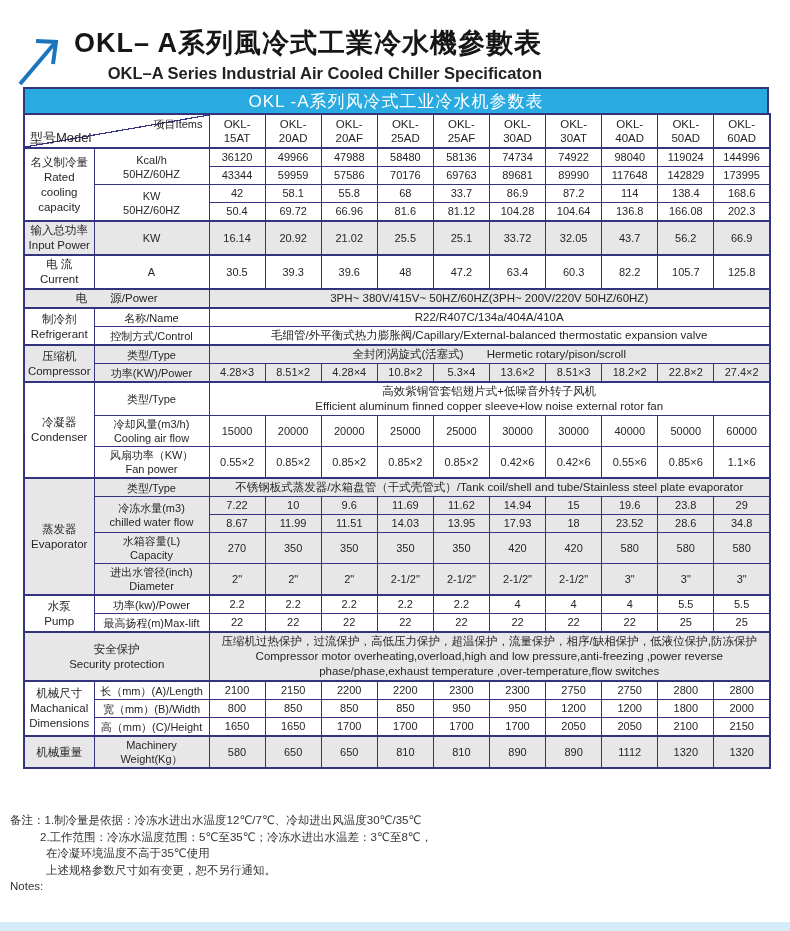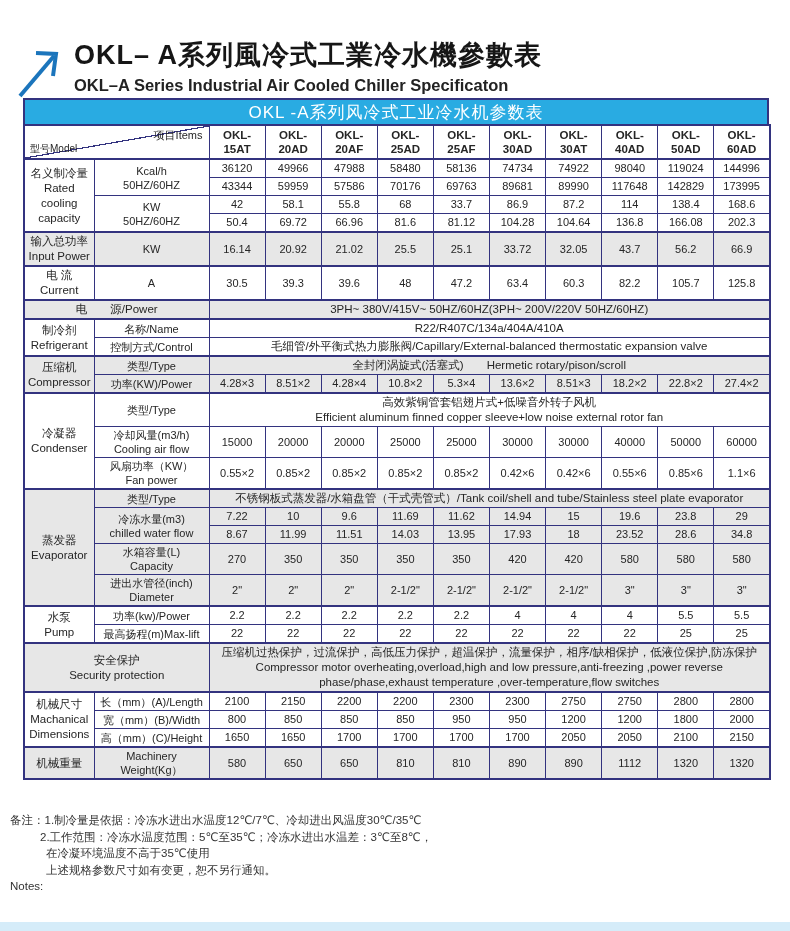--- a/index.html
+++ b/index.html
@@ -3,49 +3,49 @@
 <meta charset="utf-8">
 <style>
   * { margin:0; padding:0; box-sizing:border-box; }
   html,body { background:#ffffff; }
   .page {
     position:relative; width:790px; height:931px; margin:0 auto;
     background:#ffffff; overflow:hidden;
     font-family:"Liberation Sans","DejaVu Sans",sans-serif; color:#1f1f1f;
   }
   
-  .hdr { position:absolute; left:14px; top:38px; display:flex; align-items:flex-start; }
+  .hdr { position:absolute; left:14px; top:26px; display:flex; align-items:flex-start;text-align:right; }
   .arrow { width:52px; height:58px; margin-top:6px; flex:0 0 auto; }
   .titles { margin-left:8px; }
   .title-cn { font-size:27px; font-weight:700; letter-spacing:1px; color:#161616; line-height:34px; }
   .title-en { font-size:16.5px; font-weight:700; color:#222; line-height:22px; margin-top:2px; }
   
-  .tblwrap { position:absolute; left:23px; top:98px; width:746px; }
+  .tblwrap { position:absolute; left:23px; top:87px; width:746px; }
   .tbar {
     background:#29abe2; color:#ffffff; text-align:center;
     font-size:17px; font-weight:500; line-height:26px; height:26px;
     border:2px solid #33337f; border-bottom:none; letter-spacing:1px;
   }
   table { border-collapse:collapse; table-layout:fixed; width:746px; background:#fff; }
   col.c1 { width:70px; } col.c2 { width:115px; } col.cd { width:56.1px; }
   td {
     border:1px solid #33337f; font-size:11px; line-height:15px;
     text-align:center; vertical-align:middle; padding:1px 2px;
     white-space:pre-line; color:#262626; height:17px;
   }
   table { border:2px solid #33337f; }
   tr.sec-top td { border-top-width:2px; }
   tr.shade td { background:#e7e7e7; }
-  td.model-h { font-size:11.5px; line-height:14px; background:#fff;font-weight:bold; }
+  td.model-h { font-size:11.5px; line-height:14px; background:#fff; }
   td.corner { padding:0; background:#fff; }
   .corner-in {
     position:relative; width:100%; height:32px;
     background:linear-gradient(to bottom right, transparent calc(50% - 0.6px), #33337f calc(50% - 0.6px), #33337f calc(50% + 0.6px), transparent calc(50% + 0.6px));
   }
-  .corner-model { position:absolute; left:5px; bottom:2px; font-size:10px; }
+  .corner-model { position:absolute; left:5px; bottom:2px; font-size:13px; }
   .corner-items { position:absolute; right:6px; top:2px; font-size:11px; }
   td.sec-label { font-size:11.5px; line-height:15px; }
   td.row-label { font-size:11px; line-height:14px; }
   td.span-val { font-size:11.5px; line-height:15px; }
   td.val { font-size:11px; }
   
   .notes { position:absolute; left:10px; top:812px; width:770px; font-size:11.5px; color:#333; }
   .note-line { line-height:16.5px; white-space:pre-wrap; }
   .ind1 { padding-left:30px; } .ind2 { padding-left:36px; }
   .bottom-strip { position:absolute; left:0; bottom:0; width:790px; height:9px; background:#d5ecf9; }

